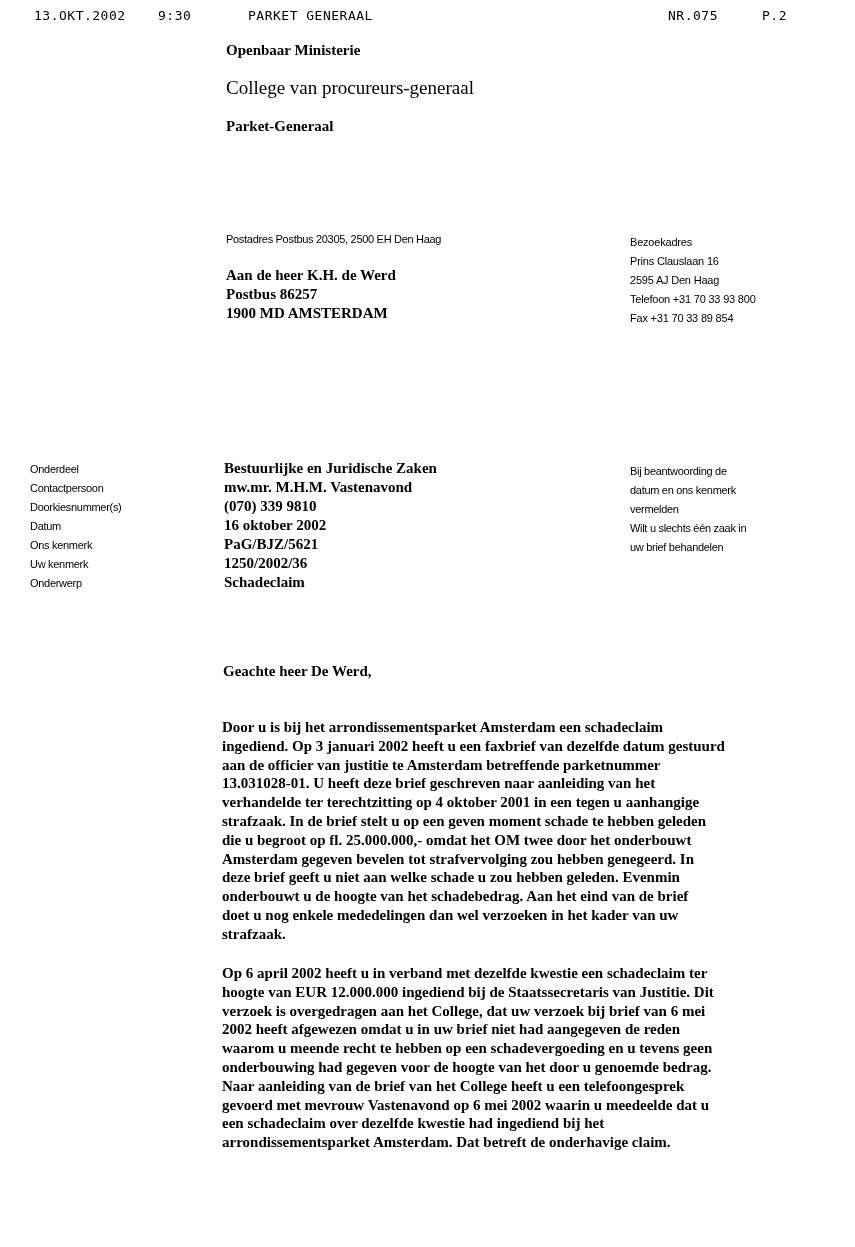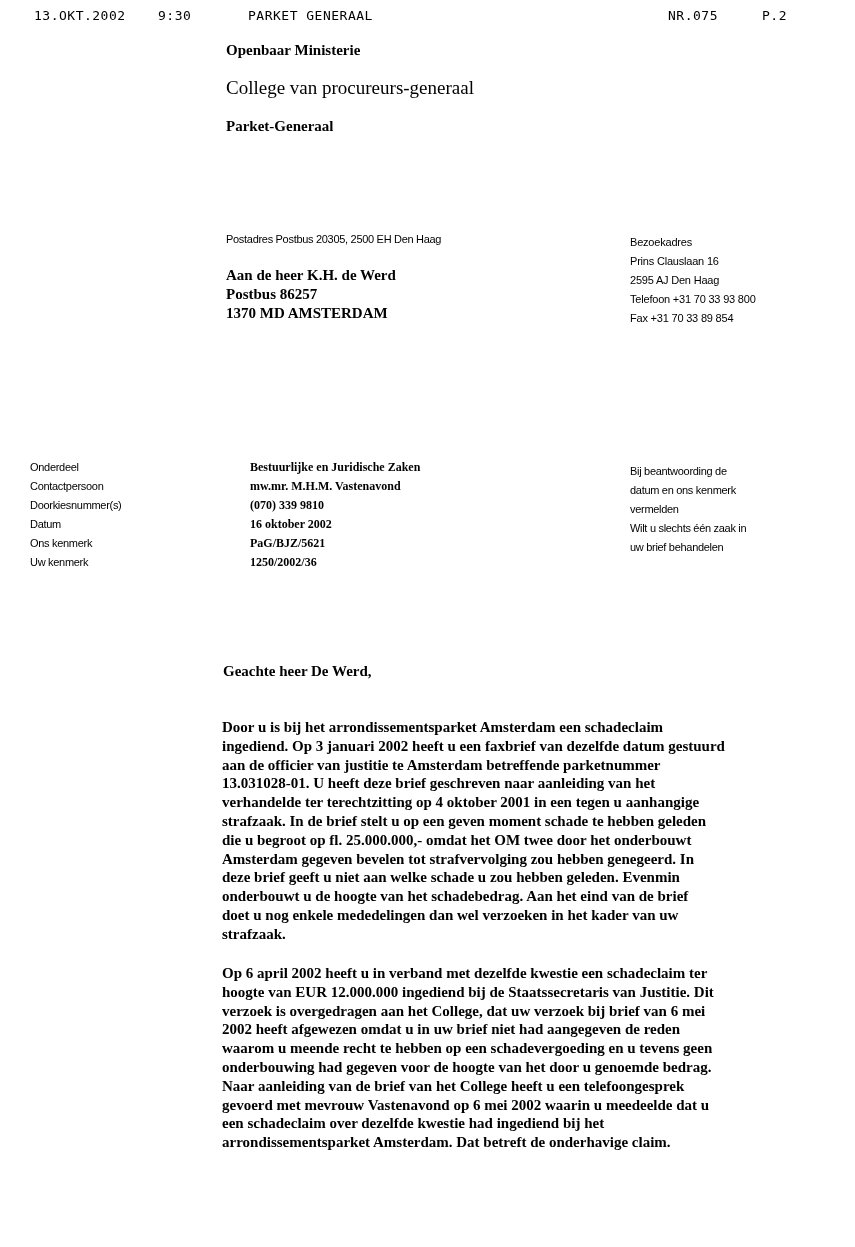--- a/index.html
+++ b/index.html
@@ -10,21 +10,21 @@
   .abs { position: absolute; }
   .org1 { left: 226px; top: 42px; font-size: 15px; }
   .org2 { left: 226px; top: 77px; font-size: 19px; }
   .org3 { left: 226px; top: 118px; font-size: 15px; }
   .postadres { left: 226px; top: 233px; font-size: 11px; letter-spacing: -0.3px; }
   .addressee { left: 226px; top: 266px; font-size: 15px; line-height: 19px; }
   .visit { left: 630px; top: 233px; font-size: 11px; line-height: 19px; letter-spacing: -0.2px; }
   .meta { position: absolute; top: 460px; left: 30px; }
   .meta-row { display: flex; height: 19px; align-items: baseline; }
   .meta-label { width: 127px; font-size: 11px; letter-spacing: -0.3px; }
-  .meta-value { margin-left: 93px; font-size: 12px; }
+  .meta-value { margin-left: 67px; font-size: 15px; }
   .note { left: 630px; top: 462px; font-size: 11px; line-height: 19px; letter-spacing: -0.3px; width: 160px; }
   .salutation { left: 223px; top: 663px; font-size: 15px; }
   .para { position: absolute; left: 222px; width: 560px; font-size: 15px; line-height: 18.8px; }
   .para .line { white-space: nowrap; display: block; }
   .p1 { top: 718px; }
   .p2 { top: 964px; }
 </style>
 </head>
 <body>
 
@@ -36,21 +36,21 @@
 
 <div class="abs serif org1">Openbaar Ministerie</div>
 <div class="abs serif org2" style="font-weight:normal;">College van procureurs-generaal</div>
 <div class="abs serif org3">Parket-Generaal</div>
 
 <div class="abs sans postadres">Postadres Postbus 20305, 2500 EH  Den Haag</div>
 
 <div class="abs serif addressee">
   <div>Aan de heer K.H. de Werd</div>
   <div>Postbus 86257</div>
-  <div>1370 MD AMSTERDAM</div>
+  <div>1900 MD AMSTERDAM</div>
 </div>
 
 <div class="abs sans visit">
   <div>Bezoekadres</div>
   <div>Prins Clauslaan 16</div>
   <div>2595 AJ  Den Haag</div>
   <div>Telefoon +31 70 33 93 800</div>
   <div>Fax +31 70 33 89 854</div>
 </div>
 
@@ -71,20 +71,24 @@
     <div class="meta-label sans">Datum</div>
     <div class="meta-value serif">16 oktober 2002</div>
   </div>
   <div class="meta-row">
     <div class="meta-label sans">Ons kenmerk</div>
     <div class="meta-value serif">PaG/BJZ/5621</div>
   </div>
   <div class="meta-row">
     <div class="meta-label sans">Uw kenmerk</div>
     <div class="meta-value serif">1250/2002/36</div>
+  </div>
+  <div class="meta-row">
+    <div class="meta-label sans">Onderwerp</div>
+    <div class="meta-value serif">Schadeclaim</div>
   </div>
 </div>
 
 <div class="abs sans note">
   <div>Bij beantwoording de</div>
   <div>datum en ons kenmerk</div>
   <div>vermelden</div>
   <div>Wilt u slechts één zaak in</div>
   <div>uw brief behandelen</div>
 </div>

